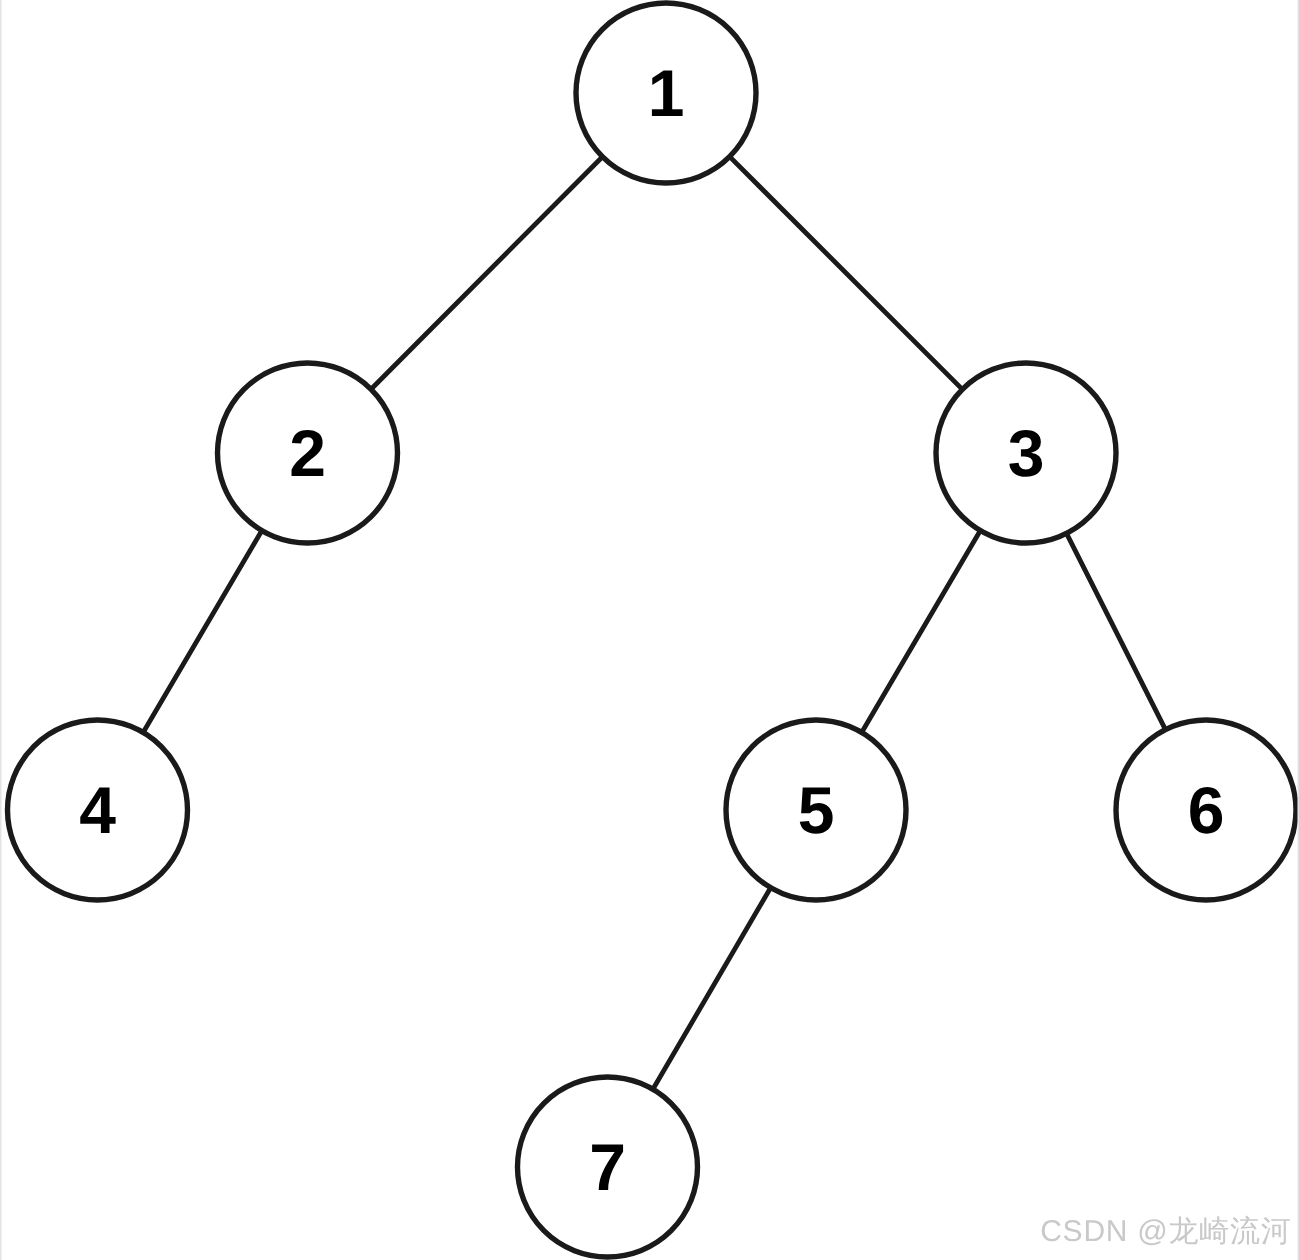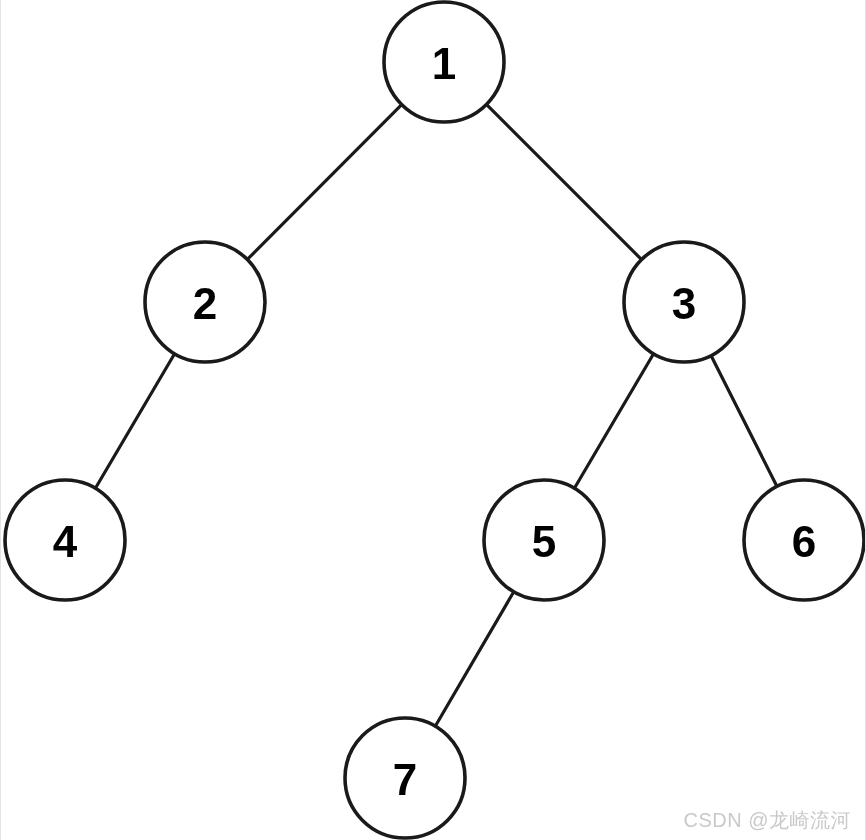--- a/index.html
+++ b/index.html
@@ -42,21 +42,21 @@
   .tree-node-label {
     fill: #000000;
     font-family: "Liberation Sans", sans-serif;
     font-size: 44px;
     font-weight: bold;
     text-anchor: middle;
     dominant-baseline: central;
   }
   #watermark {
     position: absolute;
-    right: 14px;
+    right: 4px;
     bottom: 6px;
     color: #c9c9c9;
     font-size: 20px;
     font-family: "Liberation Sans", sans-serif;
     letter-spacing: 0.5px;
     white-space: nowrap;
     user-select: none;
   }
 </style>
 </head>

